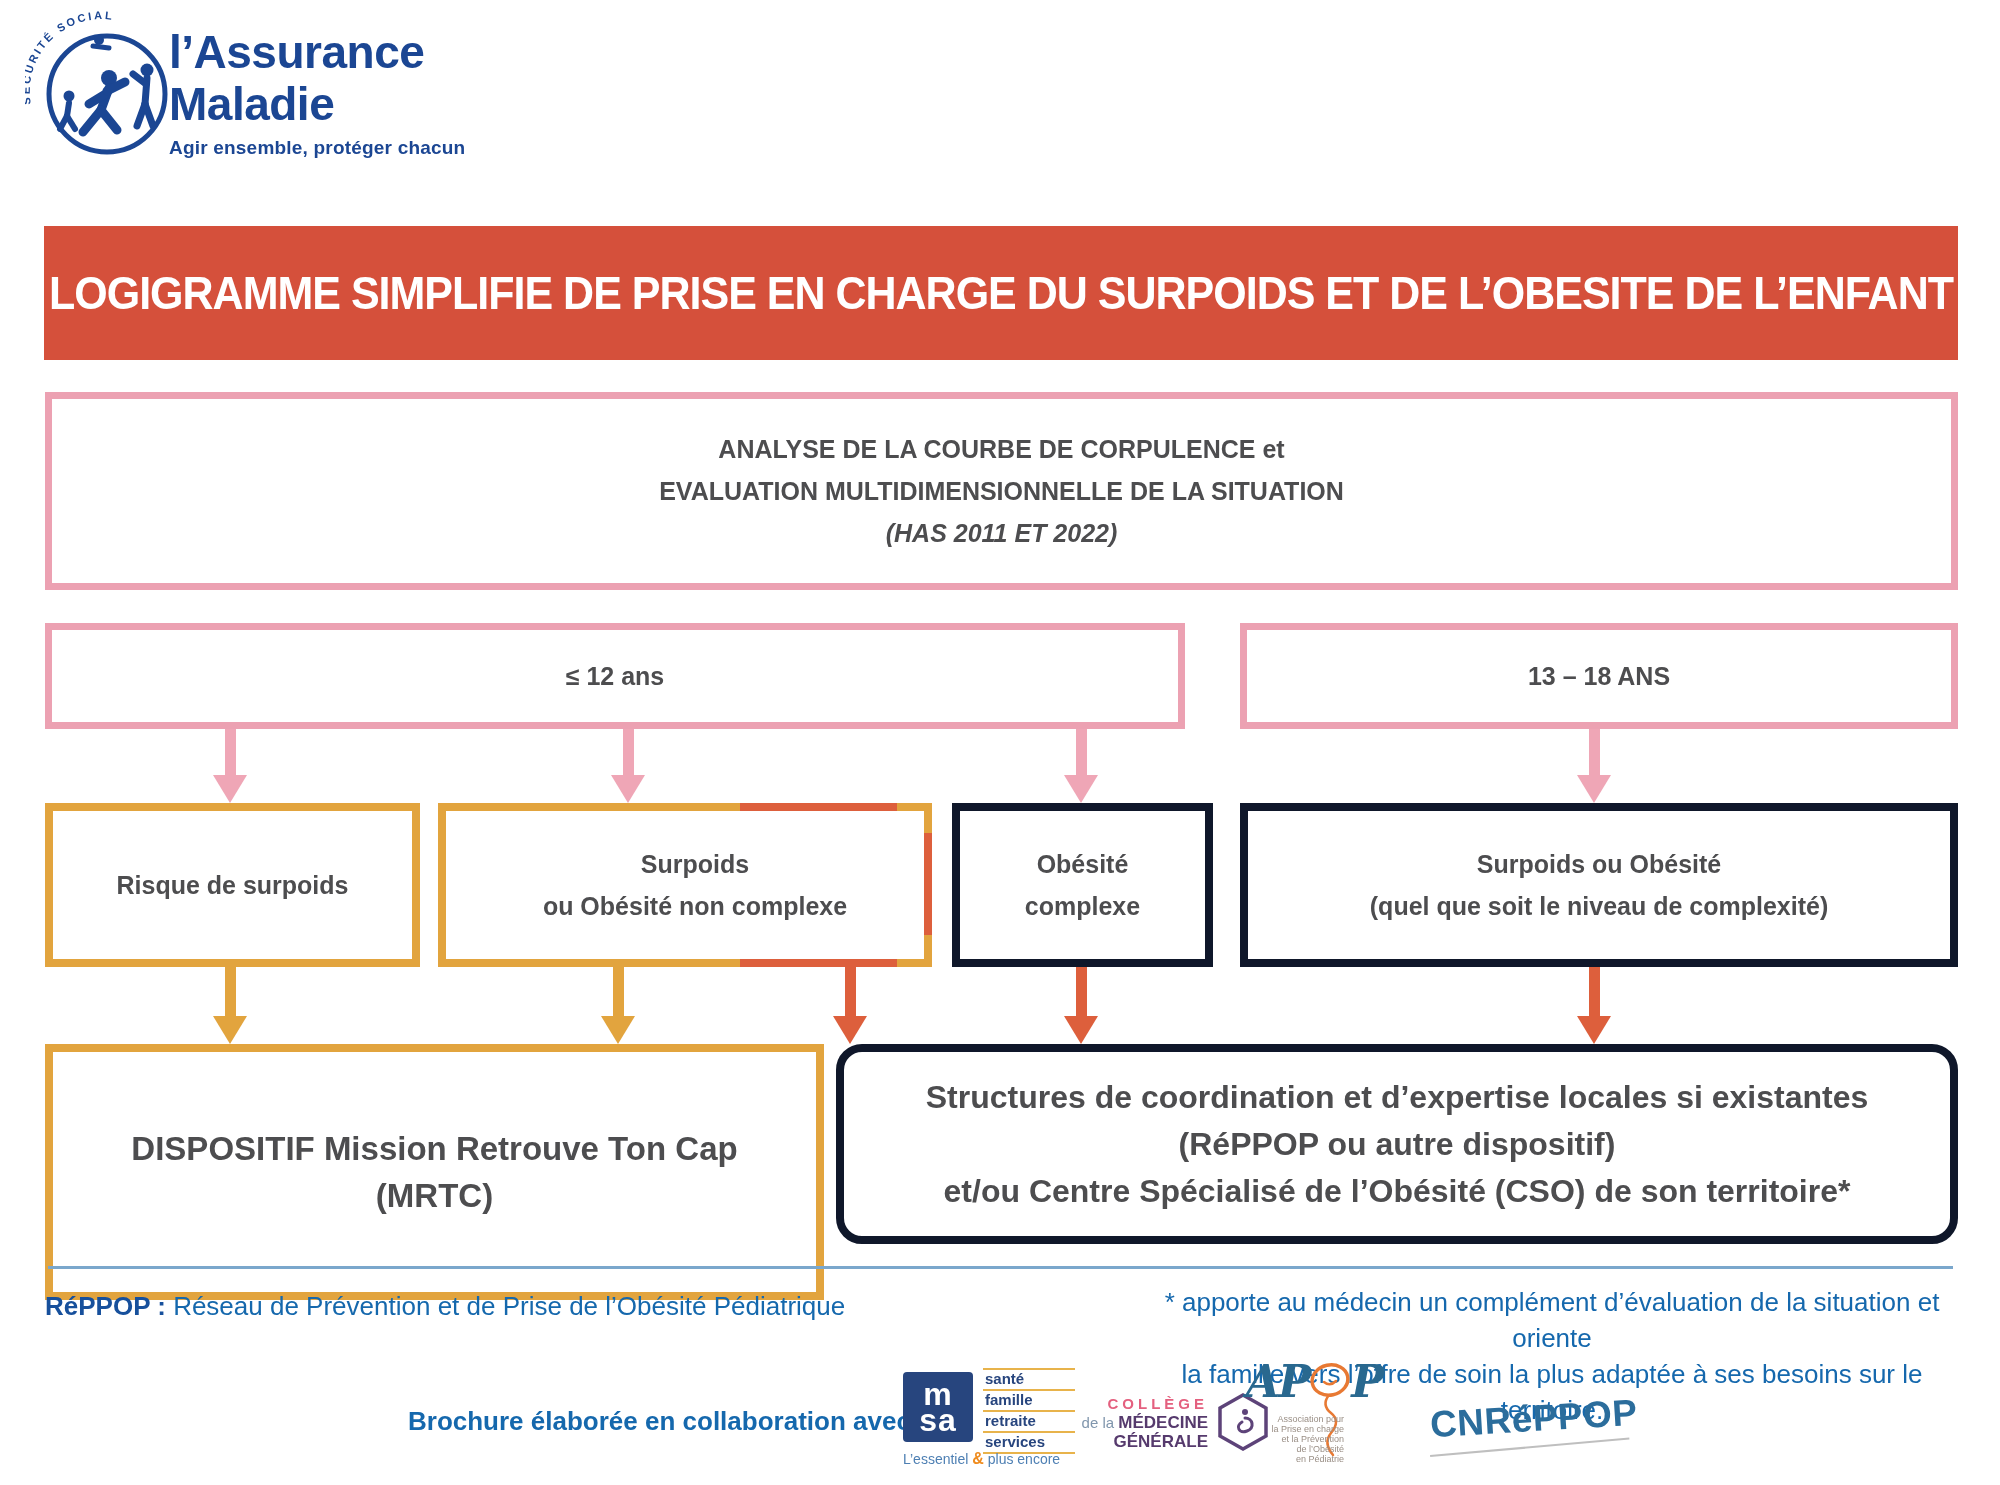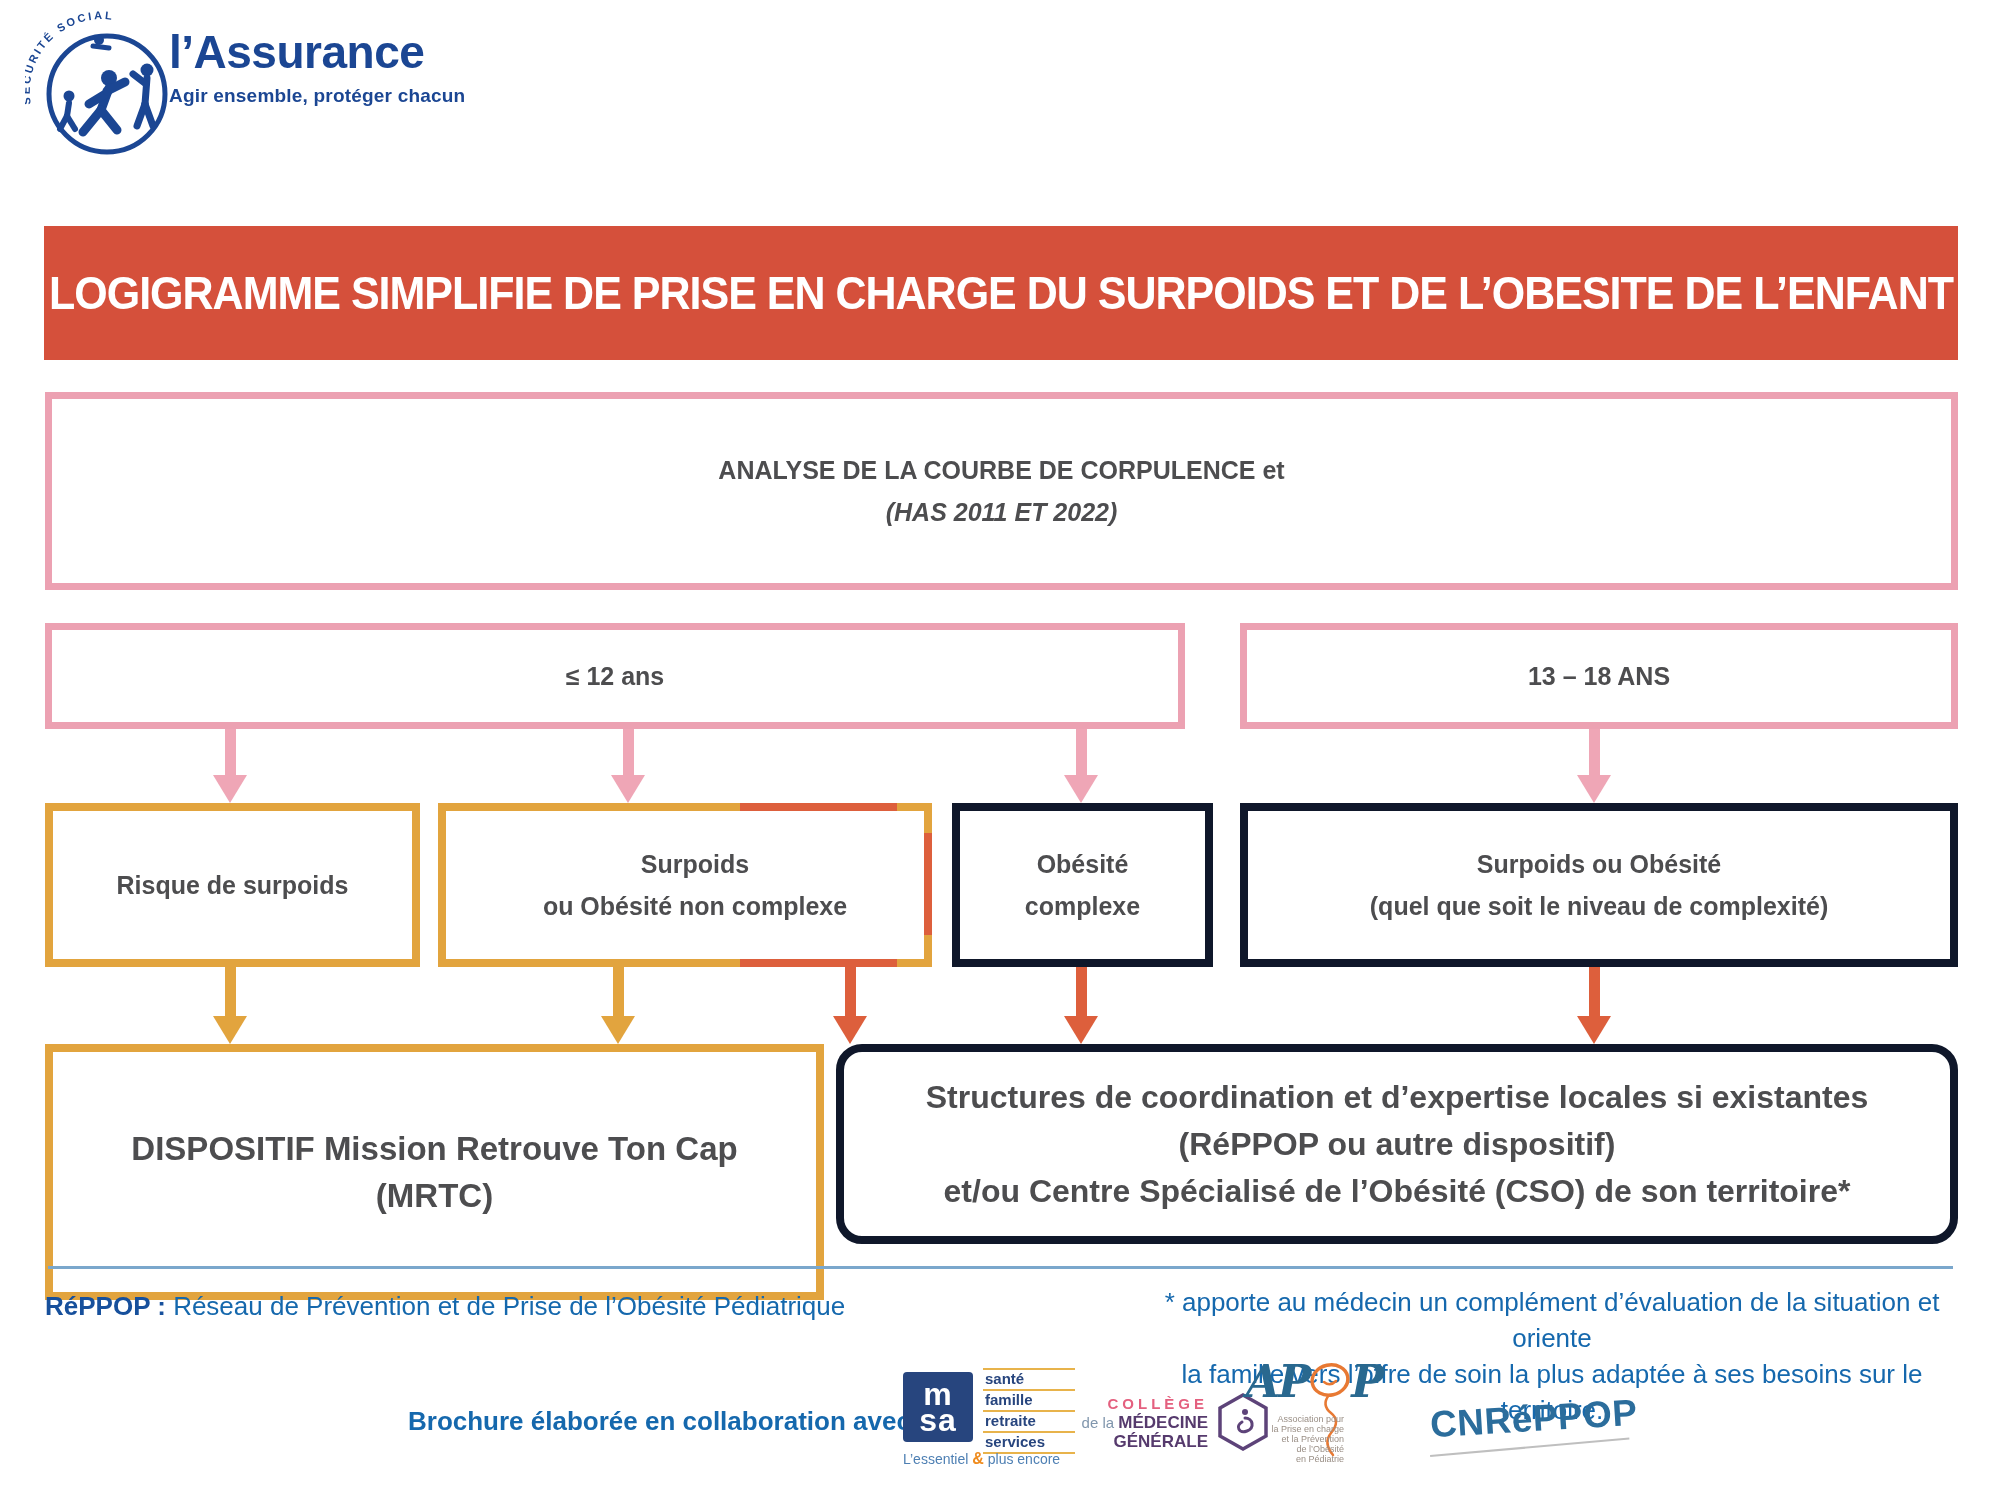--- a/index.html
+++ b/index.html
@@ -105,29 +105,31 @@
       <path d="M120,96 L128,118" fill="none"></path>
     </g>
 
     <g stroke="#1b4693" stroke-width="5" stroke-linecap="round" fill="#1b4693">
       <circle cx="74" cy="32" r="5" stroke-width="0"></circle>
       <path d="M68,38 L84,40" fill="none"></path>
     </g>
   </svg>
   <div class="brand-text">
     <div>l’Assurance</div>
+    <div>Maladie</div>
     <div class="brand-tagline">Agir ensemble, protéger chacun</div>
   </div>
 
   <div class="banner">
     <span>LOGIGRAMME SIMPLIFIE DE PRISE EN CHARGE DU SURPOIDS ET DE L’OBESITE DE L’ENFANT</span>
   </div>
 
   <div class="box pinkb t31" style="left:45px;top:392px;width:1913px;height:198px;">
     <span>ANALYSE DE LA COURBE DE CORPULENCE et</span>
+    <span>EVALUATION MULTIDIMENSIONNELLE DE LA SITUATION</span>
     <span class="italic">(HAS 2011 ET 2022)</span>
   </div>
 
   <div class="box pinkb t31" style="left:45px;top:623px;width:1140px;height:106px;">
     <span>≤ 12 ans</span>
   </div>
   <div class="box pinkb t31" style="left:1240px;top:623px;width:718px;height:106px;">
     <span>13 – 18 ANS</span>
   </div>
 

